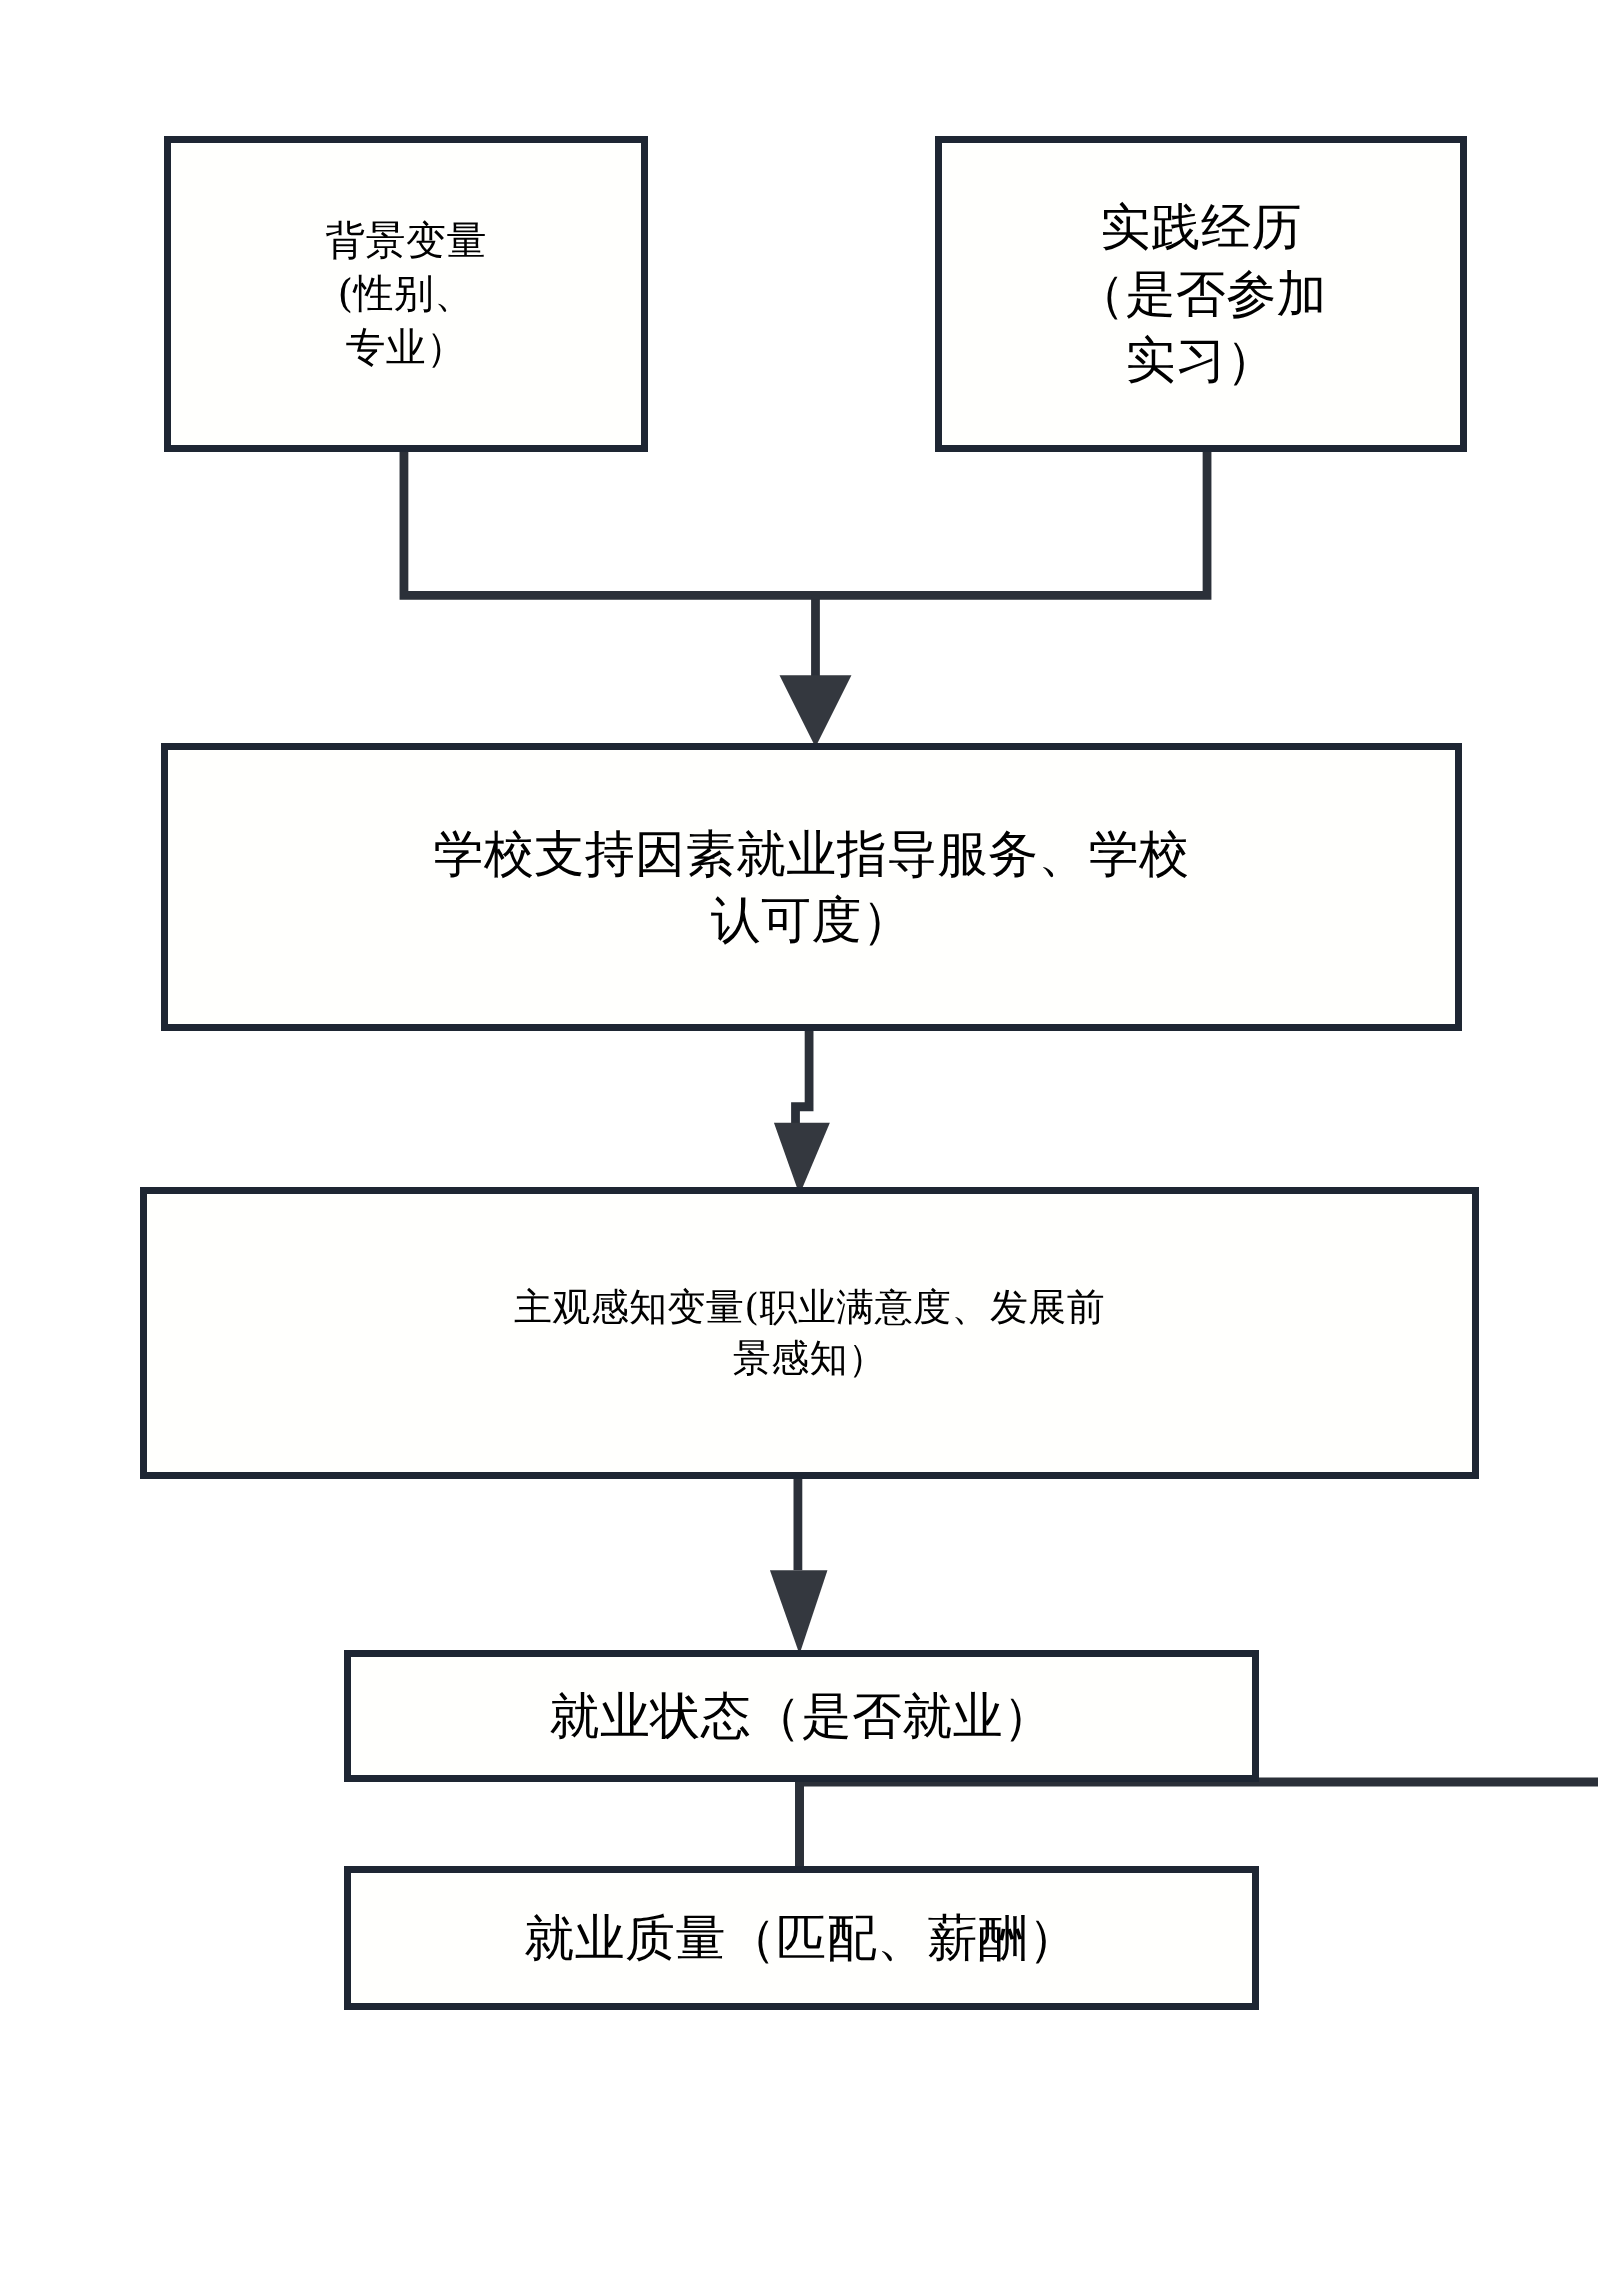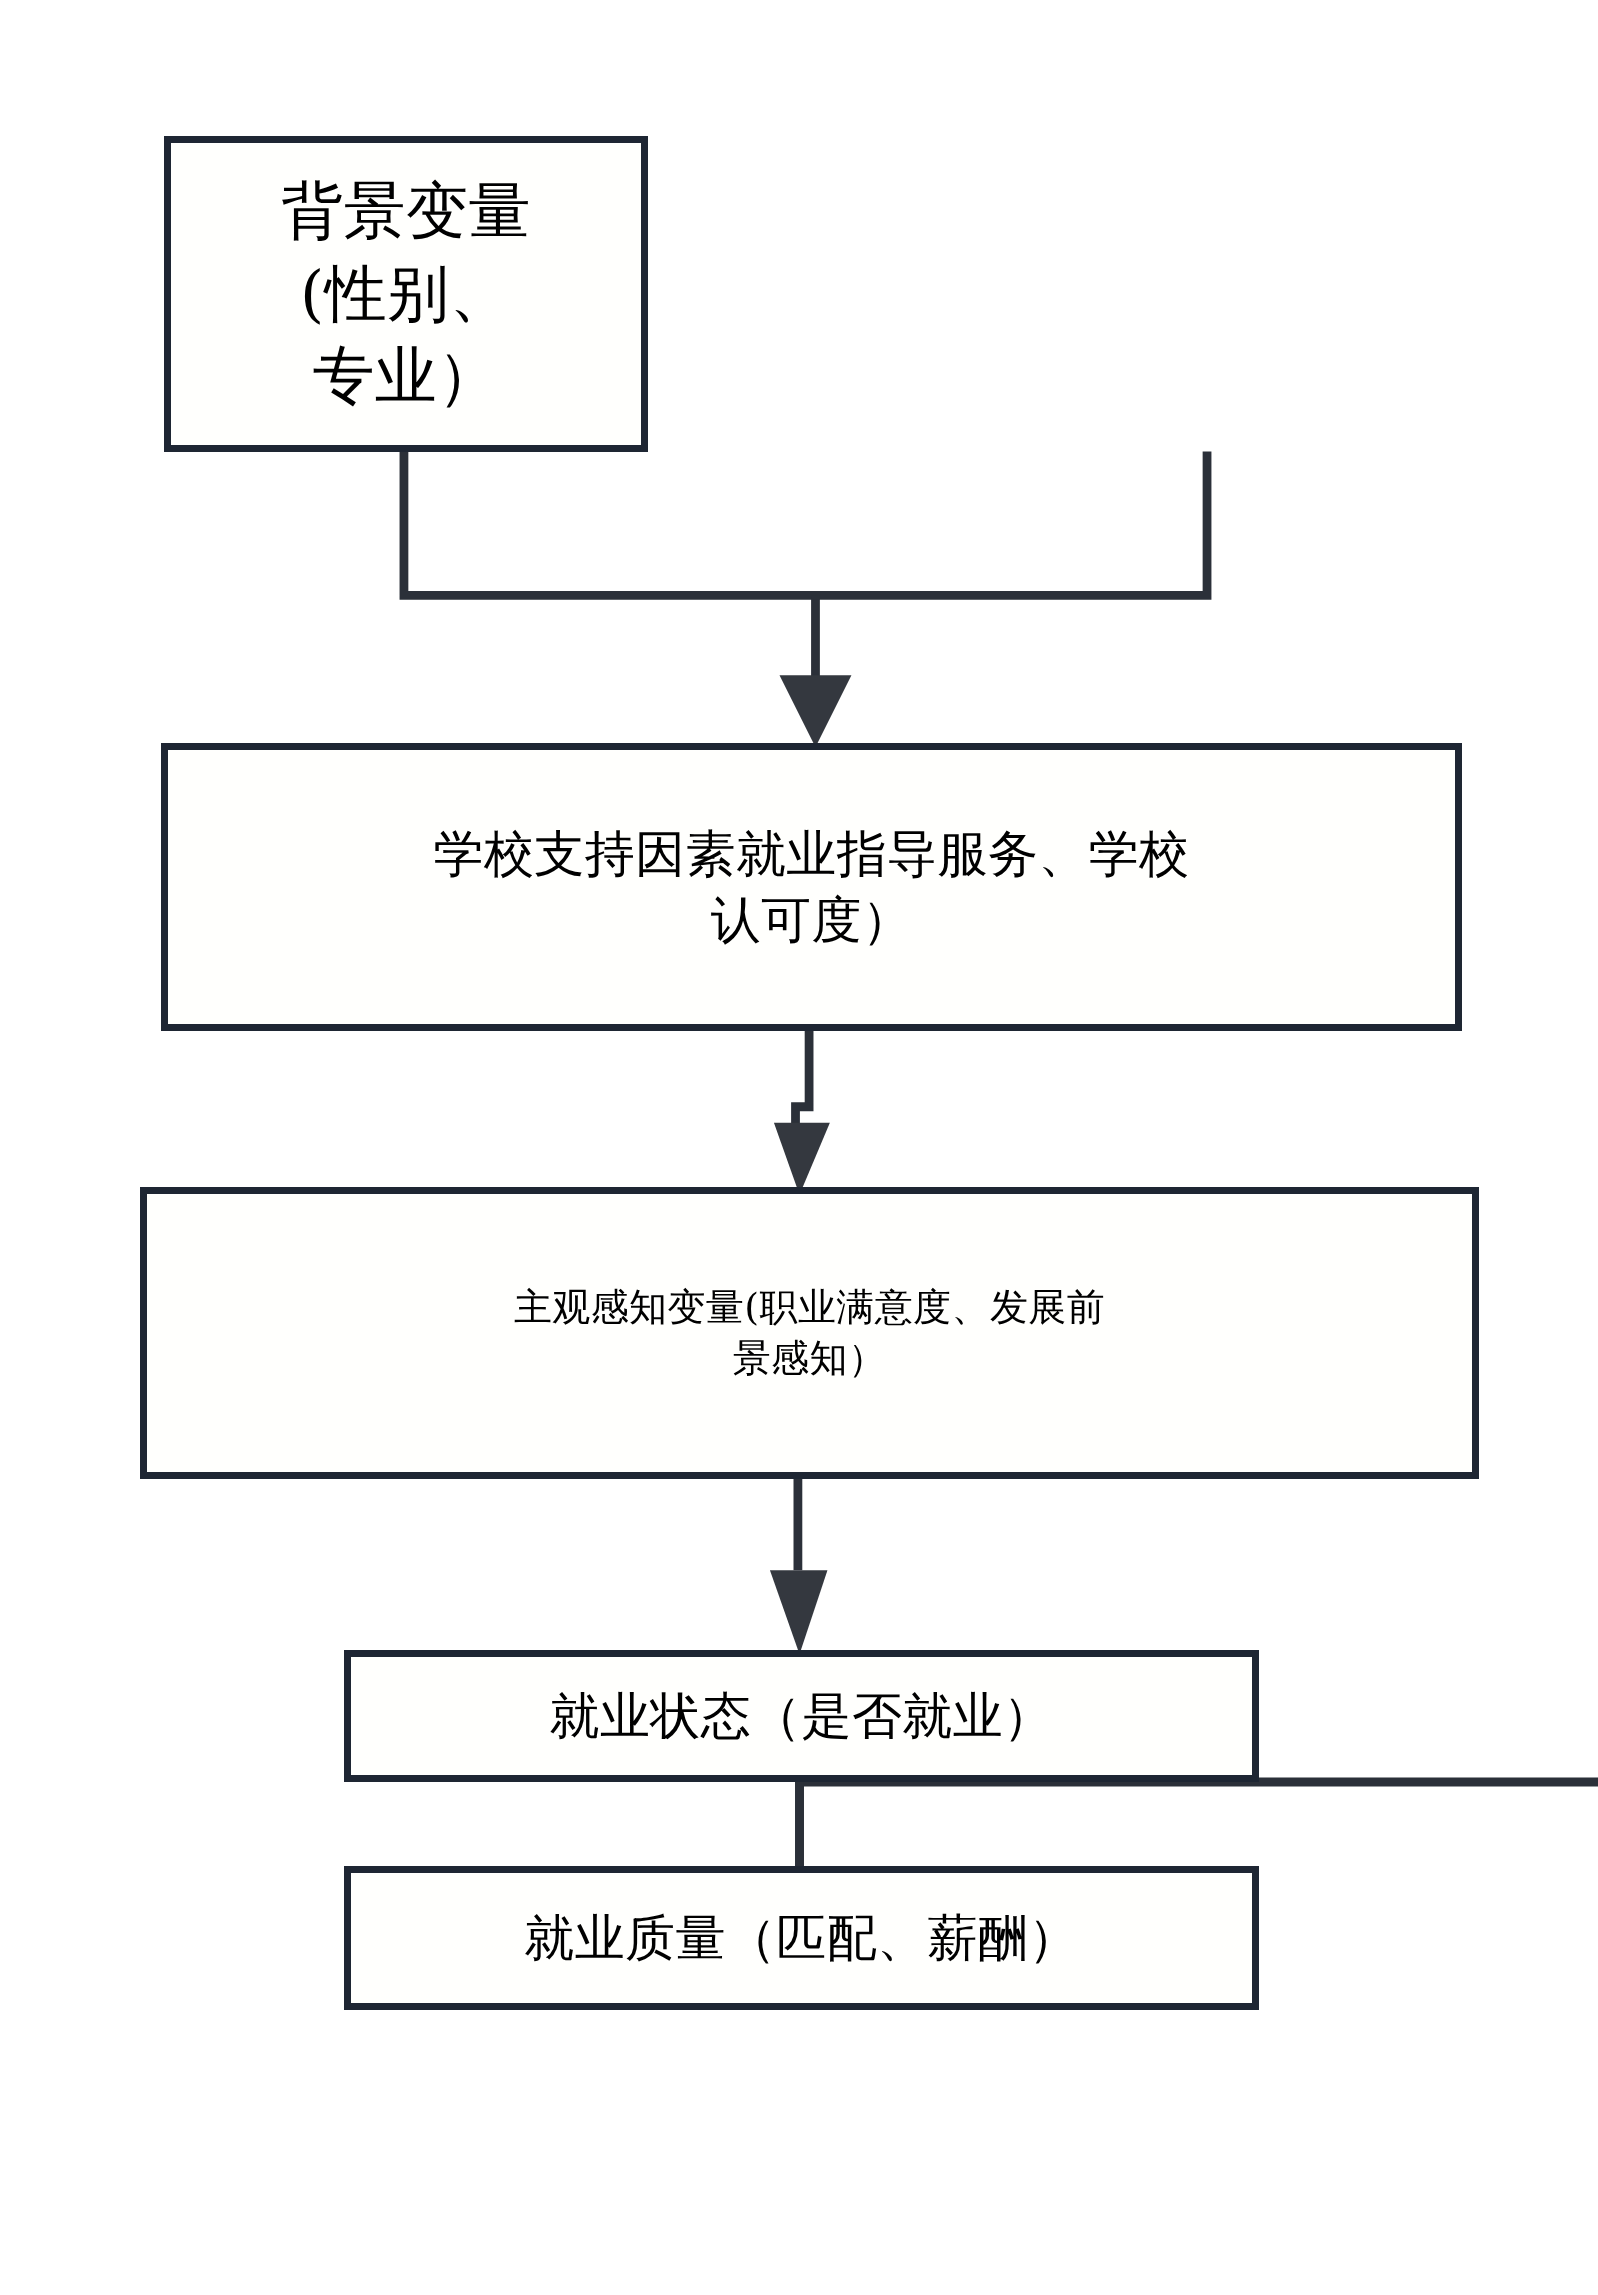--- a/index.html
+++ b/index.html
@@ -38,21 +38,21 @@
   }
 
   
   #node-background-variables { left: 164px;  top: 136px;  width: 484px;  height: 316px; }
   #node-practice-experience  { left: 935px; top: 136px;  width: 532px;  height: 316px; }
   #node-school-support       { left: 161px;  top: 743px;  width: 1301px; height: 288px; }
   #node-subjective-perception{ left: 140px;  top: 1187px; width: 1339px; height: 292px; }
   #node-employment-status    { left: 344px;  top: 1650px; width: 915px; height: 132px; }
   #node-employment-quality   { left: 344px;  top: 1866px; width: 915px; height: 144px; }
 
-  #node-background-variables  .node-label { font-size: 62px; }
+  #node-background-variables  .node-label { font-size: 40px; }
   #node-practice-experience   .node-label { font-size: 50px; }
   #node-school-support        .node-label { font-size: 50px; }
   #node-subjective-perception .node-label { font-size: 38px; }
   #node-employment-status     .node-label { font-size: 50px; }
   #node-employment-quality    .node-label { font-size: 50px; }
 
   
   .conn-svg {
     position: absolute;
     left: 0;
@@ -106,20 +106,25 @@
       <path class="conn-head" d="M 965 2362 L 1037 2362 L 1001 2458 Z" style="fill: rgb(52, 56, 63);"></path>
     </g>
   </svg>
 
   <div class="node" id="node-background-variables" style="border-color: rgb(30, 38, 51); background: rgb(255, 255, 253);">
     <div class="node-label" style="color: rgb(0, 0, 0);">背景变量
 (性别、
 专业）</div>
   </div>
 
+  <div class="node" id="node-practice-experience" style="border-color: rgb(30, 38, 51); background: rgb(255, 255, 253);">
+    <div class="node-label" style="color: rgb(0, 0, 0);">实践经历
+（是否参加
+实习）</div>
+  </div>
 
   <div class="node" id="node-school-support" style="border-color: rgb(30, 38, 51); background: rgb(255, 255, 253);">
     <div class="node-label" style="color: rgb(0, 0, 0);">学校支持因素就业指导服务、学校
 认可度）</div>
   </div>
 
   <div class="node" id="node-subjective-perception" style="border-color: rgb(30, 38, 51); background: rgb(255, 255, 253);">
     <div class="node-label" style="color: rgb(0, 0, 0);">主观感知变量(职业满意度、发展前
 景感知）</div>
   </div>

